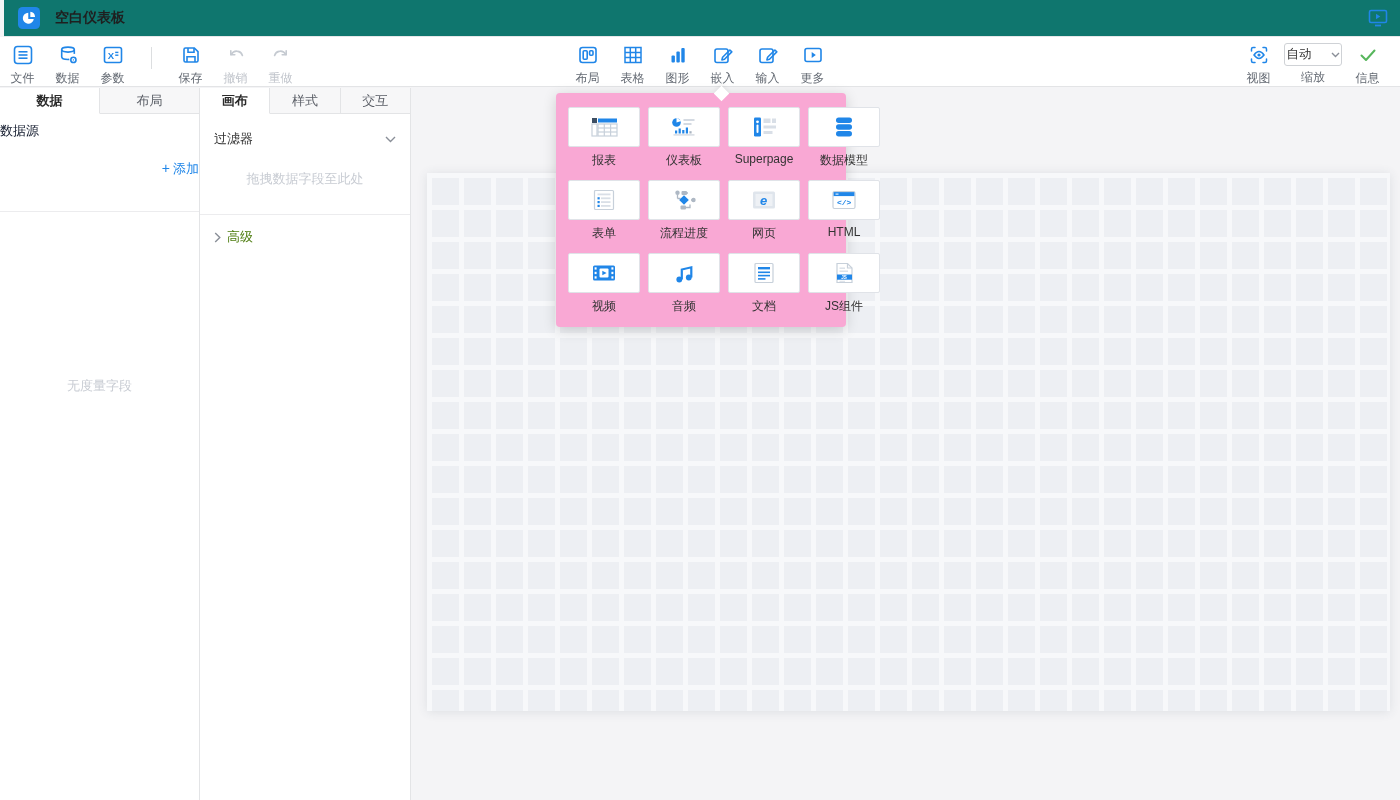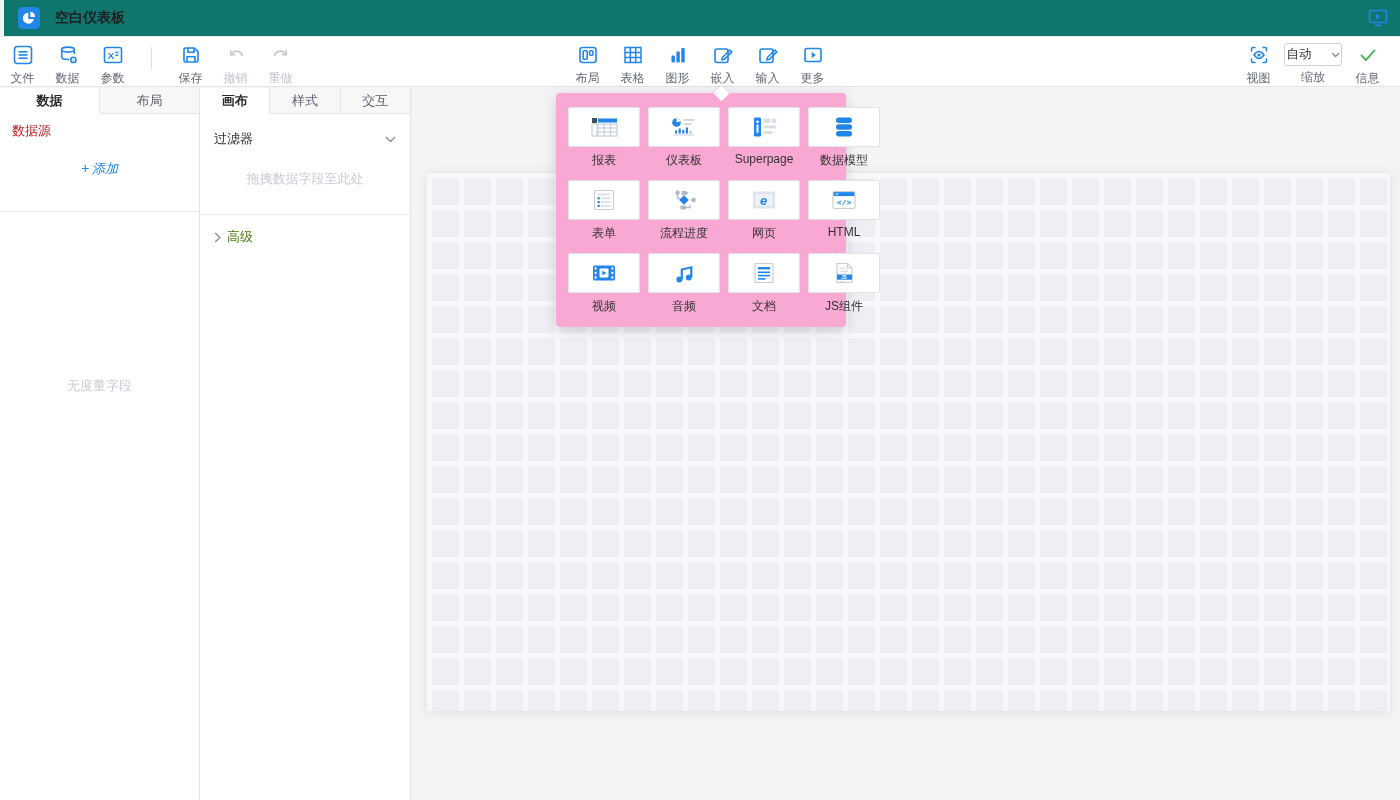--- a/index.html
+++ b/index.html
@@ -34,22 +34,22 @@
   
   .sidebar { position:absolute; left:0; top:88px; width:200px; height:712px; background:#fff;
     border-right:1px solid #e3e4e6; }
   .panel2 { position:absolute; left:200px; top:88px; width:211px; height:764px; background:#fff;
     border-right:1px solid #e3e4e6; }
   .tabs { display:flex; height:26px; background:#f7f7f8; border-bottom:1px solid #e3e4e6; }
   .tab { flex:1; text-align:center; line-height:25px; font-size:13px; color:#5a5e66;
     border-right:1px solid #e3e4e6; border-bottom:1px solid #e3e4e6; margin-bottom:-1px; cursor:pointer; }
   .tab:last-child { border-right:none; }
   .tab.active { background:#fff; color:#2b2b2b; font-weight:bold; border-bottom-color:#fff; }
-  .sec-title { padding:8px 12px 0; font-size:13px; color:#b91c1c; }
-  .add-link { margin-top:20px; text-align:center; color:#2086e8; font-size:13px; cursor:pointer;font-style:italic; }
+  .sec-title { padding:8px 0 0; font-size:13px; color:#0f172a; }
+  .add-link { margin-top:20px; text-align:right; color:#2086e8; font-size:13px; cursor:pointer; }
   .add-link .plus { font-size:14px; margin-right:3px; }
   .sec { position:relative; border-bottom:1px solid #ececee; }
   .sec1 { height:98px; }
   .sec2 { height:271px; }
   .sec3 { height:343px; border-bottom:none; }
   .placeholder { position:absolute; left:0; width:100%; text-align:center; color:#c8ccd3; font-size:13px; }
   .ph-dim { top:142px; }
   .ph-mea { top:165px; }
 
   .filter-row { display:flex; align-items:center; justify-content:space-between;

